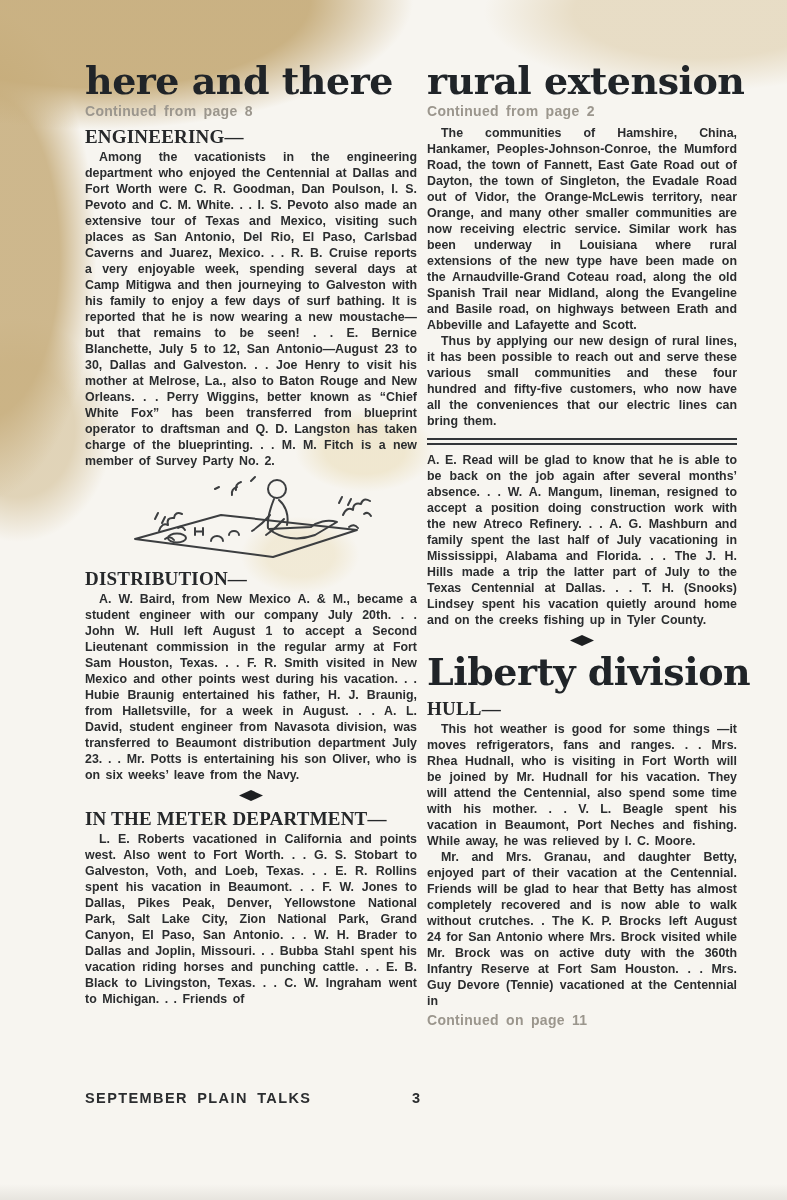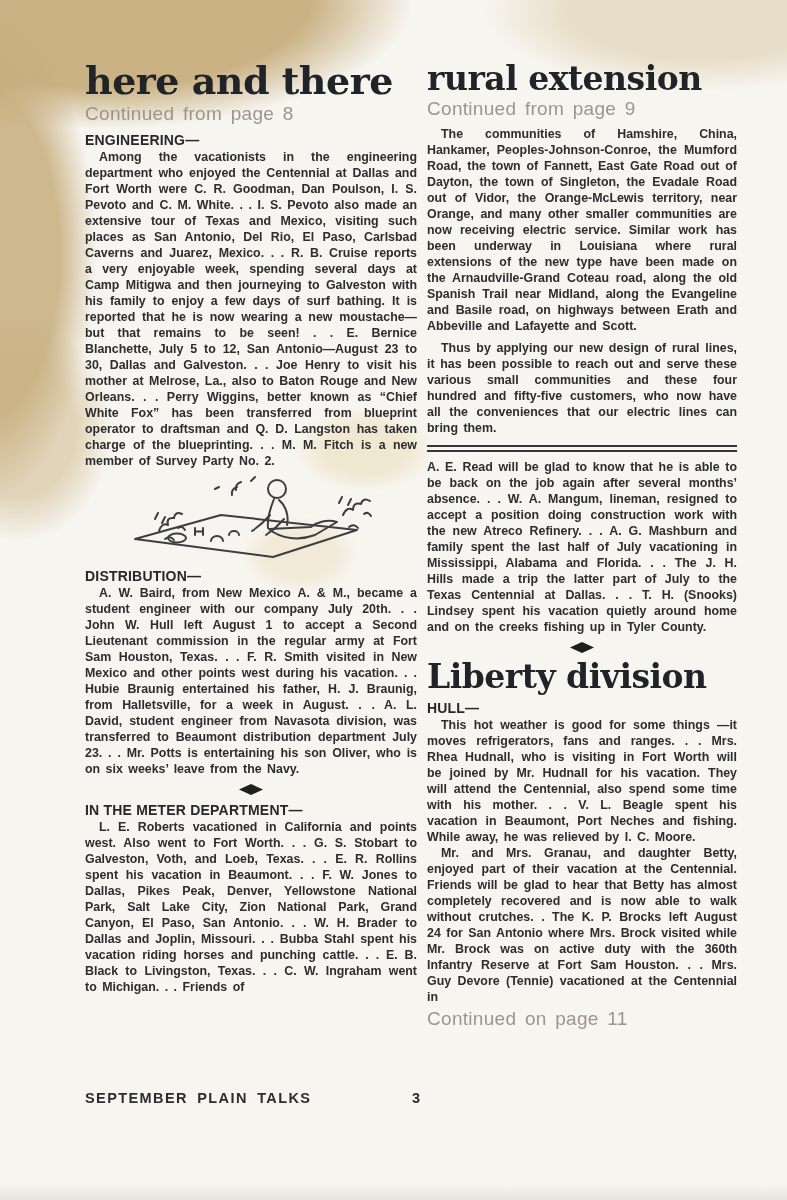--- a/index.html
+++ b/index.html
@@ -28,36 +28,37 @@
   .article-title {
     font-family: "DejaVu Serif", serif;
     font-weight: bold;
     font-size: 38px;
     line-height: 1.0;
     letter-spacing: -0.5px;
     margin: 0;
     color: #202428;
     white-space: nowrap;
   }
-  .article-title.small { font-size: 33px; }
+  .article-title.small { font-size: 38px; }
 
   .continued {
     color: #9b968d;
-    font-size: 19px;
-    font-weight: 400;
+    font-size: 14px;
+    font-weight: 700;
     letter-spacing: 0.3px;
     word-spacing: 3px;
     margin: 3px 0 1px 0;
   }
   .section-head {
-    font-size: 14px;
+    font-size: 19px;
     font-weight: 700;
     letter-spacing: 0.2px;
     margin: 7px 0 1px 0;
     color: #26282a;
+    font-family: Liberation Serif, serif;
   }
   .body-para {
     font-size: 12.4px;
     line-height: 16px;
     font-weight: 700;
     text-align: justify;
     word-spacing: 2px;
     margin: 0;
     color: #2b2d2f;
   }
@@ -141,24 +142,24 @@
       <div class="diamond-sep"></div>
 
       <div class="section-head">IN THE METER DEPARTMENT—</div>
       <p class="body-para indent">L. E. Roberts vacationed in California and points west. Also went to Fort Worth. . . G. S. Stobart to Galveston, Voth, and Loeb, Texas. . . E. R. Rollins spent his vacation in Beaumont. . . F. W. Jones to Dallas, Pikes Peak, Denver, Yellowstone National Park, Salt Lake City, Zion National Park, Grand Canyon, El Paso, San Antonio. . . W. H. Brader to Dallas and Joplin, Missouri. . . Bubba Stahl spent his vacation riding horses and punching cattle. . . E. B. Black to Livingston, Texas. . . C. W. Ingraham went to Michigan. . . Friends of</p>
     </div>
 
     <div class="gutter"></div>
 
     <div class="col-right">
       <h1 class="article-title small">rural extension</h1>
-      <div class="continued">Continued from page 9</div>
+      <div class="continued">Continued from page 2</div>
 
       <p class="body-para indent" style="margin-top:6px;">The communities of Hamshire, China, Hankamer, Peoples-Johnson-Conroe, the Mumford Road, the town of Fannett, East Gate Road out of Dayton, the town of Singleton, the Evadale Road out of Vidor, the Orange-McLewis territory, near Orange, and many other smaller communities are now receiving electric service. Similar work has been underway in Louisiana where rural extensions of the new type have been made on the Arnaudville-Grand Coteau road, along the old Spanish Trail near Midland, along the Evangeline and Basile road, on highways between Erath and Abbeville and Lafayette and Scott.</p>
-      <p class="body-para indent" style="margin-top:6px;">Thus by applying our new design of rural lines, it has been possible to reach out and serve these various small communities and these four hundred and fifty-five customers, who now have all the conveniences that our electric lines can bring them.</p>
+      <p class="body-para indent" style="margin-top:0;">Thus by applying our new design of rural lines, it has been possible to reach out and serve these various small communities and these four hundred and fifty-five customers, who now have all the conveniences that our electric lines can bring them.</p>
 
       <div class="double-rule"></div>
 
       <p class="body-para">A. E. Read will be glad to know that he is able to be back on the job again after several months’ absence. . . W. A. Mangum, lineman, resigned to accept a position doing construction work with the new Atreco Refinery. . . A. G. Mashburn and family spent the last half of July vacationing in Mississippi, Alabama and Florida. . . The J. H. Hills made a trip the latter part of July to the Texas Centennial at Dallas. . . T. H. (Snooks) Lindsey spent his vacation quietly around home and on the creeks fishing up in Tyler County.</p>
 
       <div class="diamond-sep"></div>
 
       <h1 class="article-title small">Liberty division</h1>
 
       <div class="section-head">HULL—</div>

